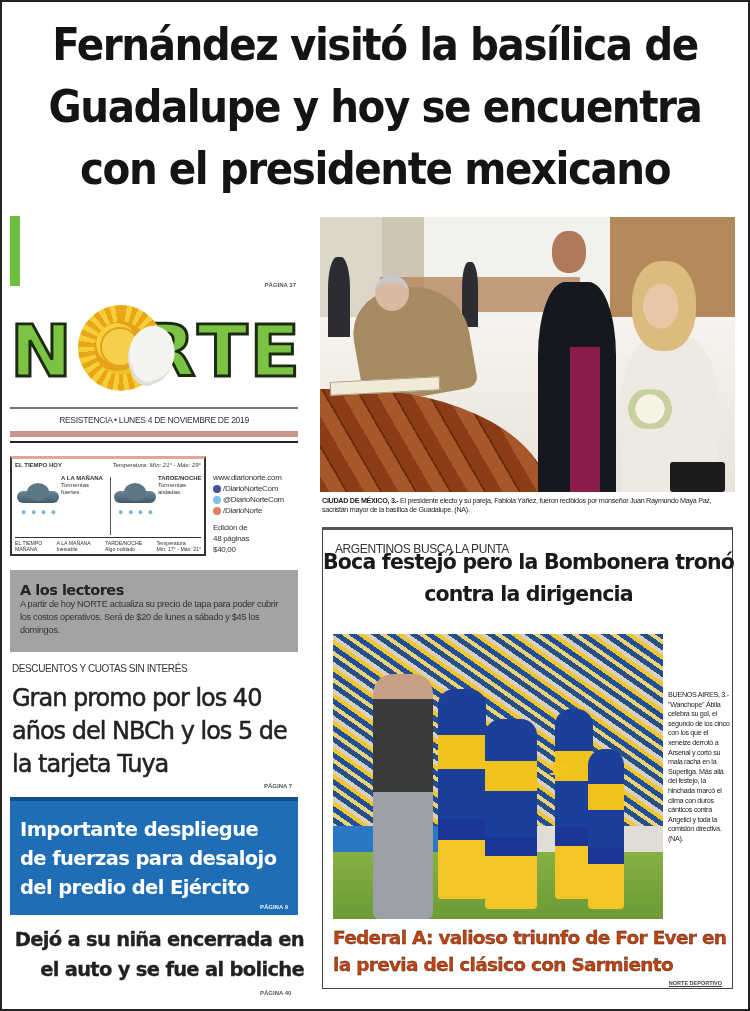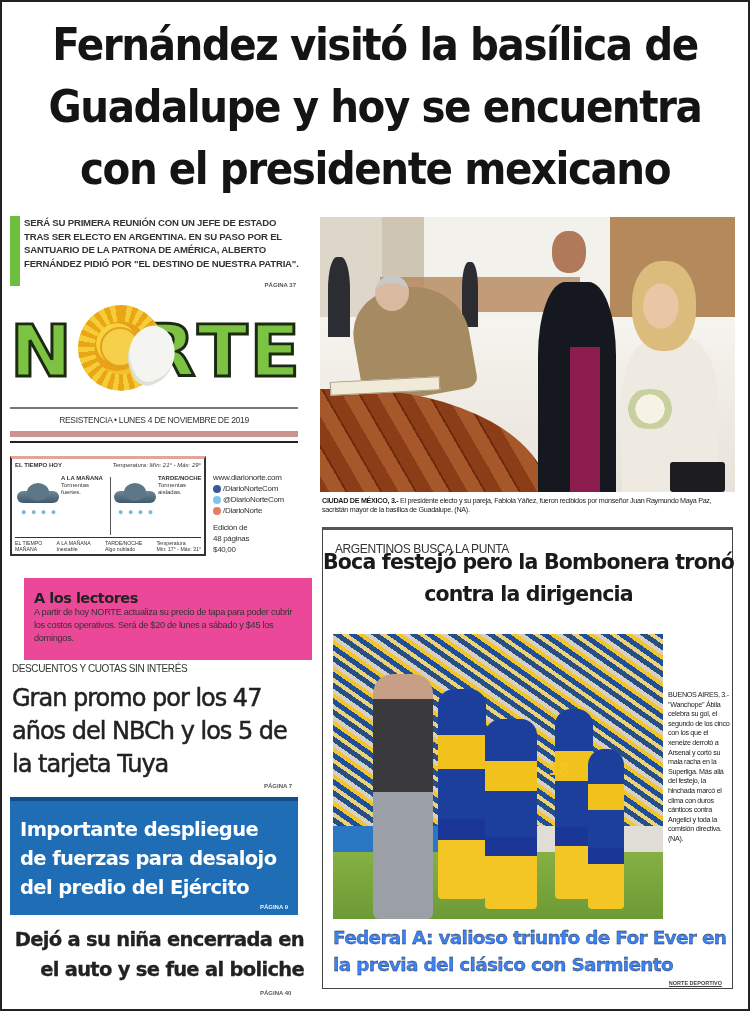--- a/index.html
+++ b/index.html
@@ -55,21 +55,21 @@
   .weather .wt-foot div span { display: block; }
 
   .social { position: absolute; left: 213px; top: 472px; width: 95px; font-size: 8px; line-height: 11px; color: #333; letter-spacing: -0.3px; }
   .social .row { display: flex; align-items: center; gap: 2px; }
   .social .ic { display: inline-block; width: 8px; height: 8px; border-radius: 50%; }
   .social .fb { background: #3b5998; }
   .social .tw { background: #7cc5ef; }
   .social .ig { background: #e67c64; }
   .social .edition { margin-top: 6px; }
 
-  .notice { position: absolute; left: 24px; top: 570px; width: 288px; height: 82px; background: #ec4899; padding: 12px 10px 0 10px; margin-top: 8px; }
+  .notice { position: absolute; left: 10px; top: 570px; width: 288px; height: 82px; background: #a3a3a3; padding: 12px 10px 0 10px; }
   .notice h3 { font-family: "DejaVu Sans", sans-serif; font-size: 14.5px; font-weight: bold; color: #222; letter-spacing: -0.5px; line-height: 16px; }
   .notice p { font-size: 9.2px; line-height: 13px; color: #333; letter-spacing: -0.3px; }
 
   .promo-kicker { position: absolute; left: 12px; top: 663px; font-size: 10px; color: #333; letter-spacing: -0.4px; }
   .promo-title { position: absolute; left: 12px; top: 682px; width: 292px; font-family: "DejaVu Sans", sans-serif; font-size: 24px; line-height: 33px; color: #222; letter-spacing: -1px; font-weight: normal; -webkit-text-stroke: 0.5px #222; }
   .pg-small { position: absolute; font-size: 6px; font-weight: bold; color: #555; }
 
   .blue-box { position: absolute; left: 10px; top: 797px; width: 288px; height: 118px; background: #1f6db4; border-top: 4px solid #134e8a; padding: 14px 10px 0 10px; }
   .blue-box h2 { font-family: "DejaVu Sans", sans-serif; font-size: 19.5px; line-height: 29px; color: #fff; font-weight: bold; letter-spacing: -0.6px; }
   .blue-box .pg { position: absolute; right: 10px; bottom: 5px; font-size: 6px; font-weight: bold; color: #e7f0fa; }
@@ -104,33 +104,32 @@
   .sports-title { position: absolute; left: 0; top: 16px; width: 411px; text-align: center; font-family: "DejaVu Sans", sans-serif; font-size: 20.5px; line-height: 32px; font-weight: bold; color: #1a1a1a; letter-spacing: -0.8px; }
   .photo2 { position: absolute; left: 10px; top: 104px; width: 330px; height: 285px; overflow: hidden;
     background: repeating-linear-gradient(35deg, #1f4e9a 0 5px, #f0c62c 5px 9px, #d8cfc4 9px 13px, #264f86 13px 18px, #e9d27a 18px 22px); }
   .photo2 .pitch { position: absolute; left: 0; top: 218px; width: 330px; height: 67px; background: linear-gradient(#86b044, #6c9a35); }
   .photo2 .banner { position: absolute; left: 0; top: 192px; width: 330px; height: 26px; background: linear-gradient(90deg, #2a78c4 0 40%, #d0502c 40% 45%, #e0ddd6 45% 100%); }
   .photo2 .gk { position: absolute; left: 40px; top: 40px; width: 60px; height: 245px; background: linear-gradient(180deg, #c79f86 0 10%, #3a3a3c 10% 48%, #9aa0a6 48% 100%); border-radius: 20px 20px 6px 6px; }
   .photo2 .player { position: absolute; background: linear-gradient(180deg, #1d3f9c 0 22%, #f2c21c 22% 38%, #1d3f9c 38% 62%, #1a3797 62% 72%, #f3c625 72% 100%); border-radius: 16px 16px 4px 4px; }
   .photo2 .num { position: absolute; color: #f3c625; font-weight: bold; font-size: 18px; }
 
   .sports-cap { position: absolute; left: 345px; top: 160px; width: 62px; font-size: 7.2px; line-height: 9.6px; color: #222; letter-spacing: -0.3px; }
-  .sports-bottom { position: absolute; left: 10px; top: 394px; width: 395px; font-family: "DejaVu Sans", sans-serif; font-size: 18.5px; line-height: 27px; color: #3b82f6; letter-spacing: -0.7px; -webkit-text-stroke: 0.3px #222; }
+  .sports-bottom { position: absolute; left: 10px; top: 394px; width: 395px; font-family: "DejaVu Sans", sans-serif; font-size: 18.5px; line-height: 27px; color: #c2410c; letter-spacing: -0.7px; -webkit-text-stroke: 0.3px #222; }
   .sports-src { position: absolute; right: 10px; bottom: 2px; font-size: 5.5px; color: #444; text-decoration: underline; font-weight: bold; }
 </style>
 </head>
 <body>
 
 <div class="frame"></div>
 
 <h1 class="headline">Fernández visitó la basílica de Guadalupe y hoy se encuentra con el presidente mexicano</h1>
 
 <div class="intro">
   <div class="bar"></div>
-  <p>SERÁ SU PRIMERA REUNIÓN CON UN JEFE DE ESTADO TRAS SER ELECTO EN ARGENTINA. EN SU PASO POR EL SANTUARIO DE LA PATRONA DE AMÉRICA, ALBERTO FERNÁNDEZ PIDIÓ POR "EL DESTINO DE NUESTRA PATRIA".</p>
   <span class="pg">PÁGINA 37</span>
 </div>
 
 <div class="logo">
   <div class="letters">
     <span class="letter">N</span>
     <span class="letter" style="visibility:hidden">O</span>
     <span class="letter">R</span>
     <span class="letter">T</span>
     <span class="letter">E</span>
@@ -214,21 +213,21 @@
     <div>$40,00</div>
   </div>
 </div>
 
 <div class="notice">
   <h3>A los lectores</h3>
   <p>A partir de hoy NORTE actualiza su precio de tapa para poder cubrir los costos operativos. Será de $20 de lunes a sábado y $45 los domingos.</p>
 </div>
 
 <div class="promo-kicker">DESCUENTOS Y CUOTAS SIN INTERÉS</div>
-<h2 class="promo-title">Gran promo por los 47 años del NBCh y los 5 de la tarjeta Tuya</h2>
+<h2 class="promo-title">Gran promo por los 40 años del NBCh y los 5 de la tarjeta Tuya</h2>
 <span class="pg-small" style="left:264px; top:783px;">PÁGINA 7</span>
 
 <div class="blue-box">
   <h2>Importante despliegue de fuerzas para desalojo del predio del Ejército</h2>
   <span class="pg">PÁGINA 9</span>
 </div>
 
 <h2 class="bottom-left">Dejó a su niña encerrada en el auto y se fue al boliche</h2>
 <span class="pg-small" style="left:260px; top:990px;">PÁGINA 40</span>
 

